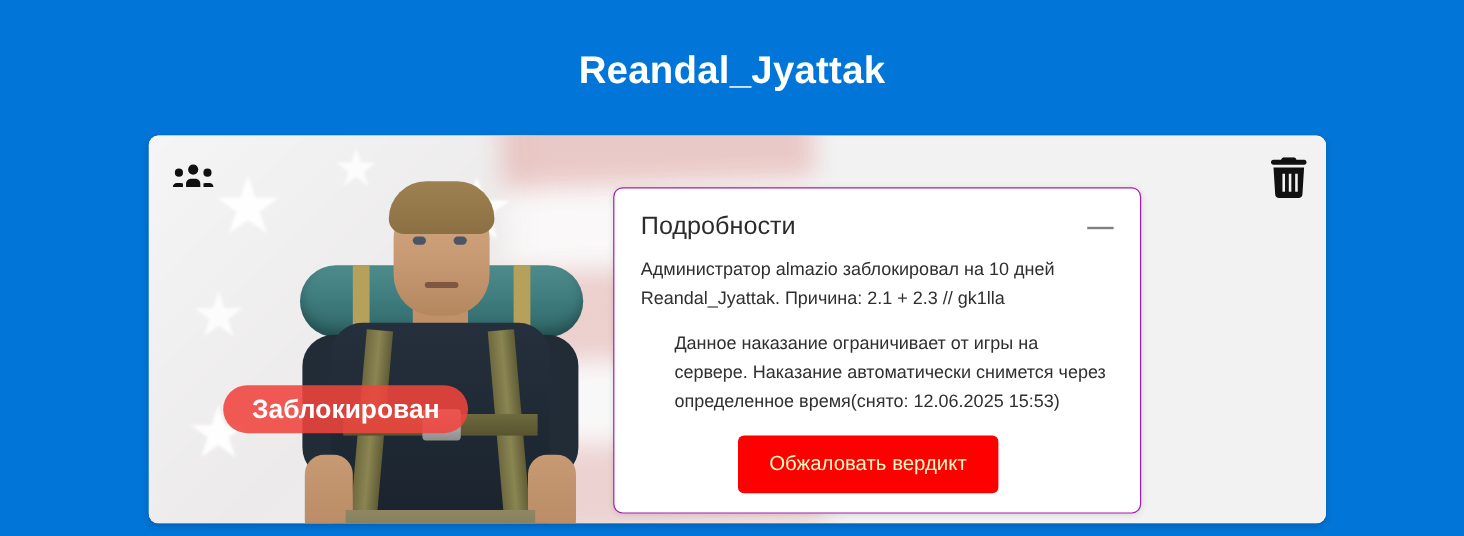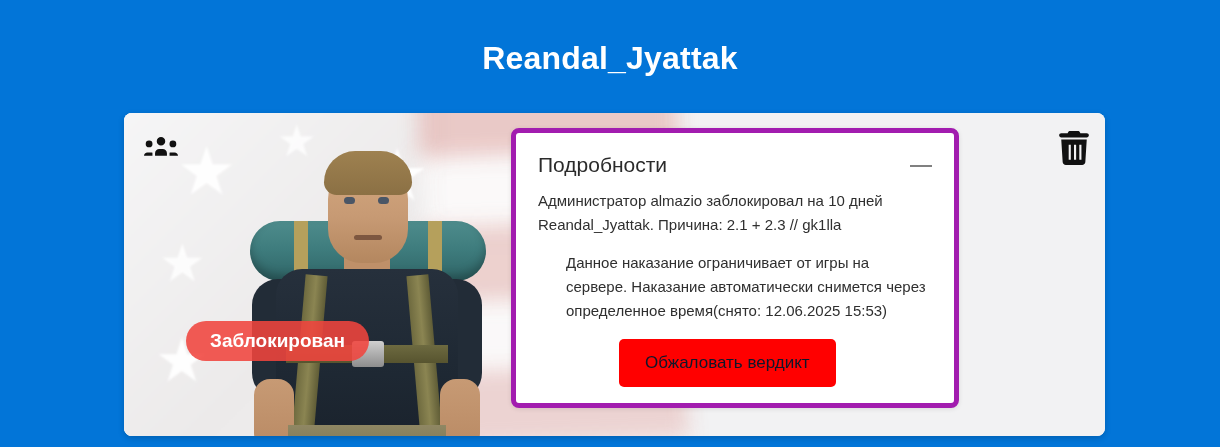--- a/index.html
+++ b/index.html
@@ -262,21 +262,21 @@
   }
 
   
   .blocked-badge {
     position: absolute;
     left: 62px;
     top: 208px;
     z-index: 6;
     background: rgba(240, 68, 62, 0.88);
     color: #ffffff;
-    font-size: 19px;
+    font-size: 22px;
     font-weight: bold;
     padding: 10px 24px;
     border-radius: 22px;
     line-height: 20px;
     white-space: nowrap;
   }
 
   
   .trash-icon {
     position: absolute;
@@ -284,25 +284,25 @@
     top: 18px;
     width: 30px;
     height: 34px;
     z-index: 7;
   }
 
   
   .details-panel {
     position: absolute;
     left: 387px;
-    top: 15px;
+    top: 43px;
     width: 438px;
     height: 270px;
     background: #ffffff;
-    border: 5px solid #a21caf;
+    border: 1px solid #a21caf;
     border-radius: 8px;
     box-shadow: 0 1px 5px rgba(0,0,0,0.10);
     z-index: 6;
   }
   .details-header {
     position: absolute;
     left: 22px;
     top: 18px;
     right: 22px;
     height: 30px;
@@ -333,21 +333,21 @@
     line-height: 24px;
     color: #2f2f2f;
   }
   .details-body p:last-child { margin-bottom: 0; margin-left: 28px; }
 
   .appeal-button {
     position: absolute;
     left: 103px;
     top: 206px;
     background: #ff0000;
-    color: #0f172a;
+    color: #fef9c3;
     border: none;
     border-radius: 5px;
     font-size: 17px;
     font-family: "Liberation Sans", sans-serif;
     padding: 14px 26px;
     cursor: pointer;
     line-height: 20px;
     white-space: nowrap;
   }
 </style>

